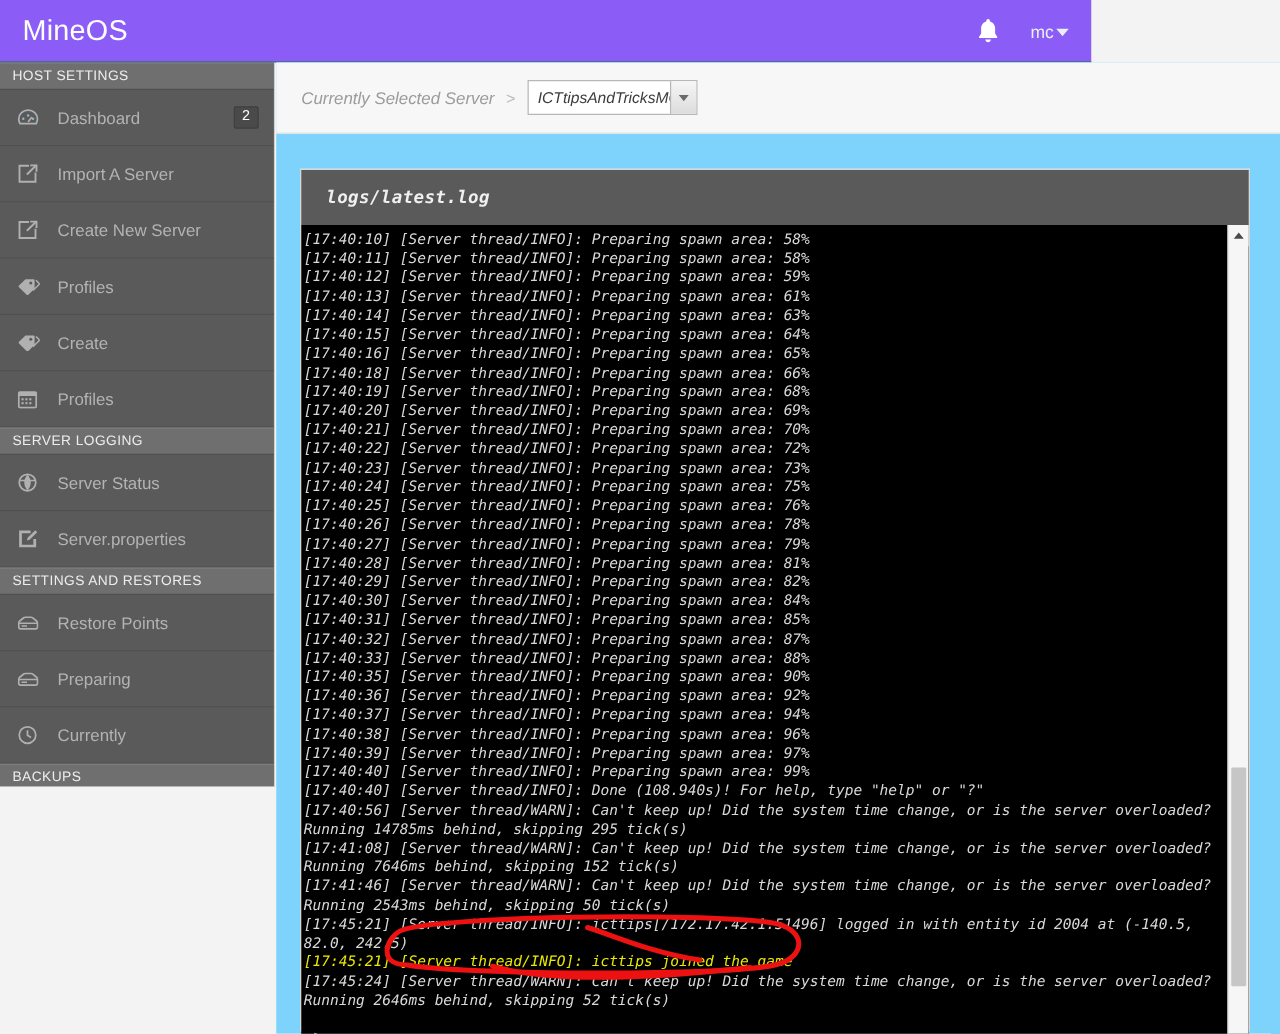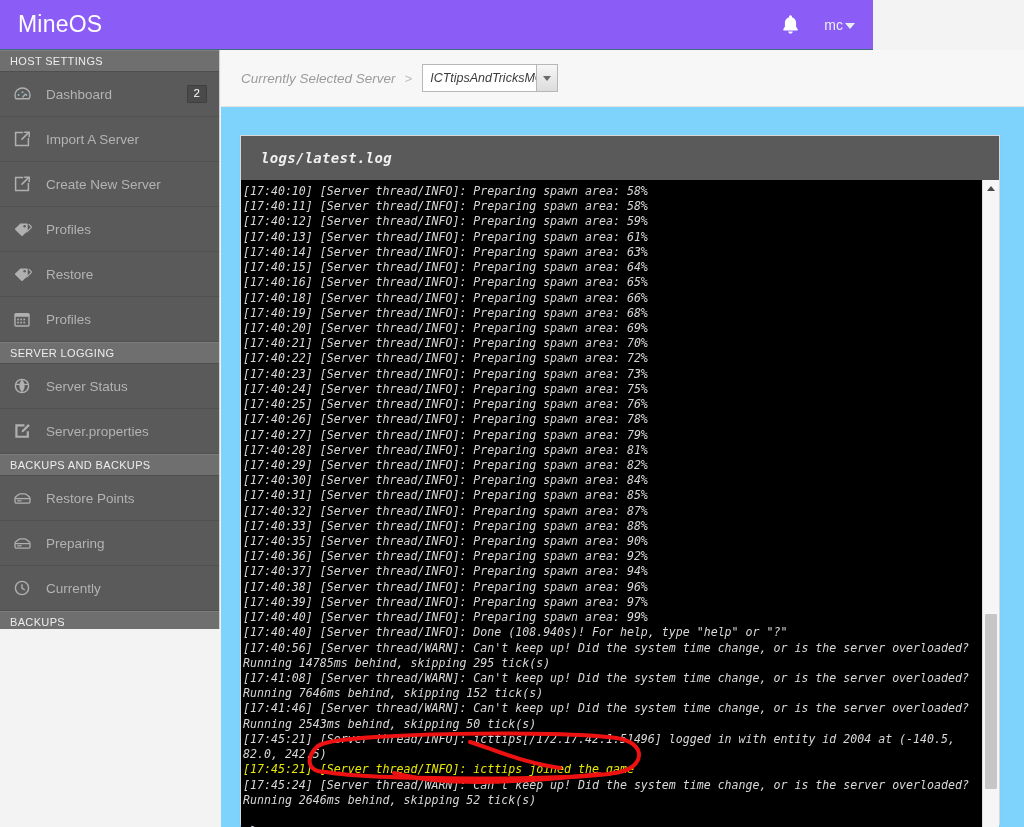--- a/index.html
+++ b/index.html
@@ -321,21 +321,21 @@
     </div>
 
     <div class="side-item">
       <span class="ico">
         <svg width="18" height="14" viewBox="0 0 18 14">
           <path d="M1.2 6.4 6.4 1.4h6.3c.6 0 1 .4 1 1v6.3l-5 5c-.4.4-1 .4-1.4 0L1.2 7.8a1 1 0 0 1 0-1.4z" fill="#b0b0b0"></path>
           <circle cx="10.6" cy="4.3" r="1.2" fill="#5a5a5a"></circle>
           <path d="M14.8 2.2l2.2 2.2c.4.4.4 1 0 1.4l-4.6 4.6" fill="none" stroke="#b0b0b0" stroke-width="1.2"></path>
         </svg>
       </span>
-      <span class="side-label">Restore</span>
+      <span class="side-label">Create</span>
     </div>
 
     <div class="side-item">
       <span class="ico">
         <svg width="16" height="16" viewBox="0 0 16 16">
           <rect x="1" y="2.6" width="14" height="12.4" rx="1" fill="none" stroke="#b0b0b0" stroke-width="1.4"></rect>
           <rect x="1" y="2.6" width="14" height="3.2" fill="#b0b0b0"></rect>
           <rect x="3.2" y="7.6" width="1.7" height="1.7" fill="#b0b0b0"></rect>
           <rect x="6.3" y="7.6" width="1.7" height="1.7" fill="#b0b0b0"></rect>
           <rect x="9.4" y="7.6" width="1.7" height="1.7" fill="#b0b0b0"></rect>
@@ -363,21 +363,21 @@
     <div class="side-item">
       <span class="ico">
         <svg width="16" height="16" viewBox="0 0 16 16">
           <path d="M1.3 1.3h9.2v2.2H3.5v9.2h9.2V8.2h2.2v6.5H1.3z" fill="#b0b0b0"></path>
           <path d="M14.2 1.1 8.1 7.2l-.6 2.2 2.2-.6 6.1-6.1z" fill="#b0b0b0"></path>
         </svg>
       </span>
       <span class="side-label">Server.properties</span>
     </div>
 
-    <div class="side-heading">BACKUPS AND BACKUPS</div>
+    <div class="side-heading">SETTINGS AND RESTORES</div>
 
     <div class="side-item">
       <span class="ico">
         <svg width="17" height="13" viewBox="0 0 17 13">
           <path d="M1 6.4c0-.6.3-1.2.8-1.6L5 2.2c.4-.3.8-.4 1.2-.4h4.6c.4 0 .9.1 1.2.4l3.2 2.6c.5.4.8 1 .8 1.6v3.4c0 .7-.6 1.3-1.3 1.3H2.3c-.7 0-1.3-.6-1.3-1.3z" fill="none" stroke="#b0b0b0" stroke-width="1.3"></path>
           <path d="M1.3 6.6h14.4" stroke="#b0b0b0" stroke-width="1.3"></path>
           <rect x="3.2" y="8.2" width="4.4" height="1.2" fill="#b0b0b0"></rect>
         </svg>
       </span>
       <span class="side-label">Restore Points</span>

